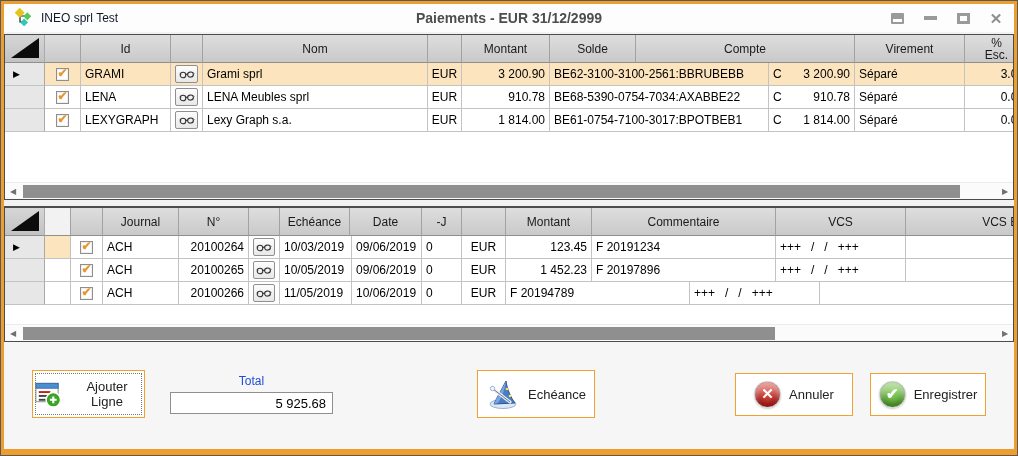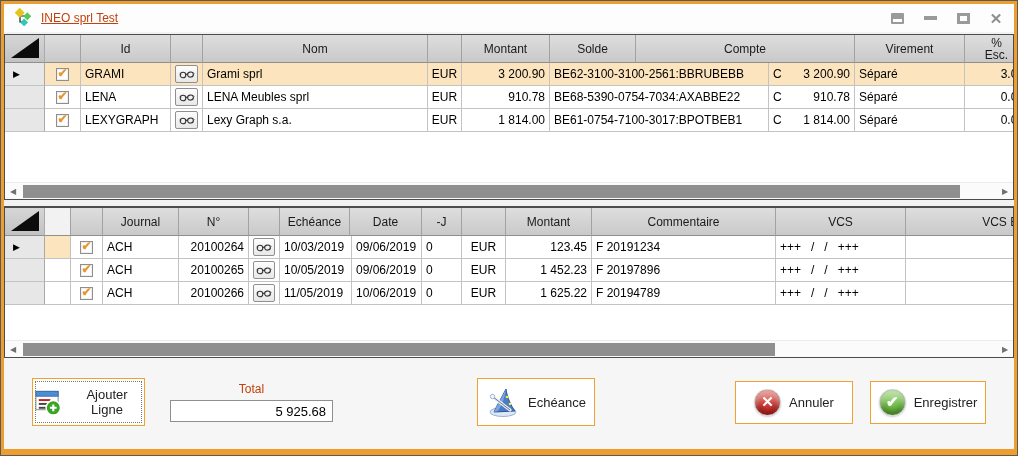--- a/index.html
+++ b/index.html
@@ -15,34 +15,34 @@
     box-shadow:inset 0 0 0 3px #ee9d2f;
     padding:3px;
     display:flex; flex-direction:column;
     overflow:hidden;
   }
   .window::after{ content:""; position:absolute; left:1px; right:1px; bottom:1px; height:5px; background:#ee9d2f; }
 
   
   .titlebar { height:28px; background:#fdfdfd; display:flex; align-items:center; position:relative; flex:0 0 auto; padding:0 10px; }
   .app-id { display:flex; align-items:center; gap:7px; }
-  .app-label { color:#c2410c; font-size:12px;text-decoration:underline; }
+  .app-label { color:#0f172a; font-size:12px; }
   .window-title { position:absolute; left:0; right:0; text-align:center; font-weight:bold; font-size:14px; color:#4d4d4d; pointer-events:none; }
   .win-controls { margin-left:auto; display:flex; align-items:center; gap:17px; z-index:2; }
   .win-btn { width:16px; height:14px; display:flex; align-items:center; justify-content:center; cursor:default; }
   .ic-dockbottom { width:13px; height:11px; background:#9a9a9a; border-radius:1px; position:relative; }
   .ic-dockbottom::after { content:""; position:absolute; left:2px; right:2px; bottom:2px; height:3px; background:#fff; }
   .ic-min { width:13px; height:4px; background:#9a9a9a; }
   .ic-max { width:13px; height:11px; border:3px solid #9a9a9a; }
   .ic-close { color:#8f8f8f; font-weight:bold; font-size:15px; line-height:1; }
 
   
   .grid { border:1px solid #4c4c4c; background:#fff; overflow:hidden; position:relative; display:flex; flex-direction:column; }
   .grid1 { height:166px; flex:0 0 auto; margin-top:2px; }
-  .grid2 { height:152px; flex:0 0 auto; margin-top:6px; border-top-width:2px; }
+  .grid2 { height:136px; flex:0 0 auto; margin-top:6px; border-top-width:2px; }
   .grow { display:flex; flex:0 0 auto; }
   .hrow { height:28px; }
   .drow { height:23px; }
   .cell {
     border-right:1px solid #c3c3c3; border-bottom:1px solid #c3c3c3;
     display:flex; align-items:center; overflow:hidden; flex:0 0 auto;
     padding:0 4px; background:#fff; white-space:nowrap;
   }
   .hcell {
     background:linear-gradient(#dedede,#c9c9c9);
@@ -78,21 +78,21 @@
   .sb-rail { flex:1; height:13px; position:relative; }
   .sb-thumb { position:absolute; top:0; height:13px; background:#8f8f8f; }
   .grid1 .sb-thumb { left:2px; width:96%; }
   .grid2 .sb-thumb { left:2px; width:77%; }
 
   
   .footer { flex:1; display:flex; align-items:center; padding:2px 28px 8px 28px; background:#f6f6f6; }
   .obtn { background:#fff; border:1px solid #f0a132; display:flex; align-items:center; justify-content:center; gap:8px; font-size:13px; color:#222; cursor:default; }
   .btn-add { width:113px; height:48px; outline:1px dotted #777; outline-offset:-4px; }
   .total-group { margin-left:25px; display:flex; flex-direction:column; align-items:center; }
-  .total-label { font-size:12px; color:#c2410c; margin-bottom:4px; }
+  .total-label { font-size:12px; color:#1d4ed8; margin-bottom:4px; }
   .total-field { width:163px; height:22px; border:1px solid #8f8f8f; background:#fff; display:flex; align-items:center; justify-content:flex-end; padding:0 6px; font-size:13px; }
   .btn-generate { width:118px; height:48px; margin-left:144px; }
   .btn-cancel { width:118px; height:43px; margin-left:auto; }
   .btn-save { width:116px; height:43px; margin-left:17px; }
   .glossy { width:27px; height:27px; border-radius:50%; display:flex; align-items:center; justify-content:center; color:#fff; font-weight:bold; font-size:15px; border:1px solid #c9c9c9; box-shadow:inset 0 6px 6px rgba(255,255,255,.55), inset 0 -4px 5px rgba(0,0,0,.25), 0 1px 2px rgba(0,0,0,.2); }
   .glossy-red { background:radial-gradient(circle at 50% 35%, #e05a50, #b41f1c 70%); }
   .glossy-green { background:radial-gradient(circle at 50% 35%, #93d36a, #55a52e 70%); }
 </style>
 </head>
 <body>
@@ -102,20 +102,21 @@
   <div class="titlebar">
     <div class="app-id">
       <svg width="20" height="20" viewBox="0 0 20 20">
         <path d="M6 5 L6 14 L10 14 M6 8 L13 8" stroke="#222" stroke-width="1.2" fill="none"></path>
         <rect x="2.2" y="1.2" width="7" height="7" transform="rotate(45 5.7 4.7)" fill="#e3c418" stroke="#7a6a00" stroke-width="0" rx="0"></rect>
         <rect x="10.5" y="5.5" width="5.6" height="5.6" transform="rotate(45 13.3 8.3)" fill="#58c858" stroke="#0a6a0a" stroke-width="0"></rect>
         <rect x="7.3" y="11.6" width="5.6" height="5.6" transform="rotate(45 10.1 14.4)" fill="#2ec8b4" stroke="#0a6a62" stroke-width="0"></rect>
       </svg>
       <span class="app-label">INEO sprl Test</span>
     </div>
+    <div class="window-title">Paiements - EUR 31/12/2999</div>
     <div class="win-controls">
       <span class="win-btn">
           <span class="ic-dockbottom"></span>
         </span>
       <span class="win-btn">
           <span class="ic-min"></span>
         </span>
       <span class="win-btn">
           <span class="ic-max"></span>
         </span>
@@ -358,21 +359,20 @@
           <ellipse cx="11.5" cy="4.6" rx="2.9" ry="2.5" fill="none" stroke="#333" stroke-width="1.1" transform="rotate(-12 11.5 4.6)"></ellipse>
           <path d="M6.8 4.4 L8.7 4.2" stroke="#333" stroke-width="1.1"></path>
           <path d="M1.2 3.4 L1.9 4.6 M14.4 2.6 L15.2 3.6" stroke="#333" stroke-width="1"></path>
         </svg>
       </span>
     </div>
     <div class="cell g2c7">11/05/2019</div>
     <div class="cell g2c8">10/06/2019</div>
     <div class="cell g2c9">0</div>
     <div class="cell g2c10">EUR</div>
-    <div class="cell g2c11 r-align">1 625.22</div>
     <div class="cell g2c12">F 20194789</div>
     <div class="cell g2c13 vcs-text">+++   /   /   +++</div>
     <div class="cell g2c14"></div>
   </div>
 </div>
     <div class="filler"></div>
     <div class="hscroll">
       <span class="sb-arrow">◀</span>
       <span class="sb-rail">
           <span class="sb-thumb"></span>

